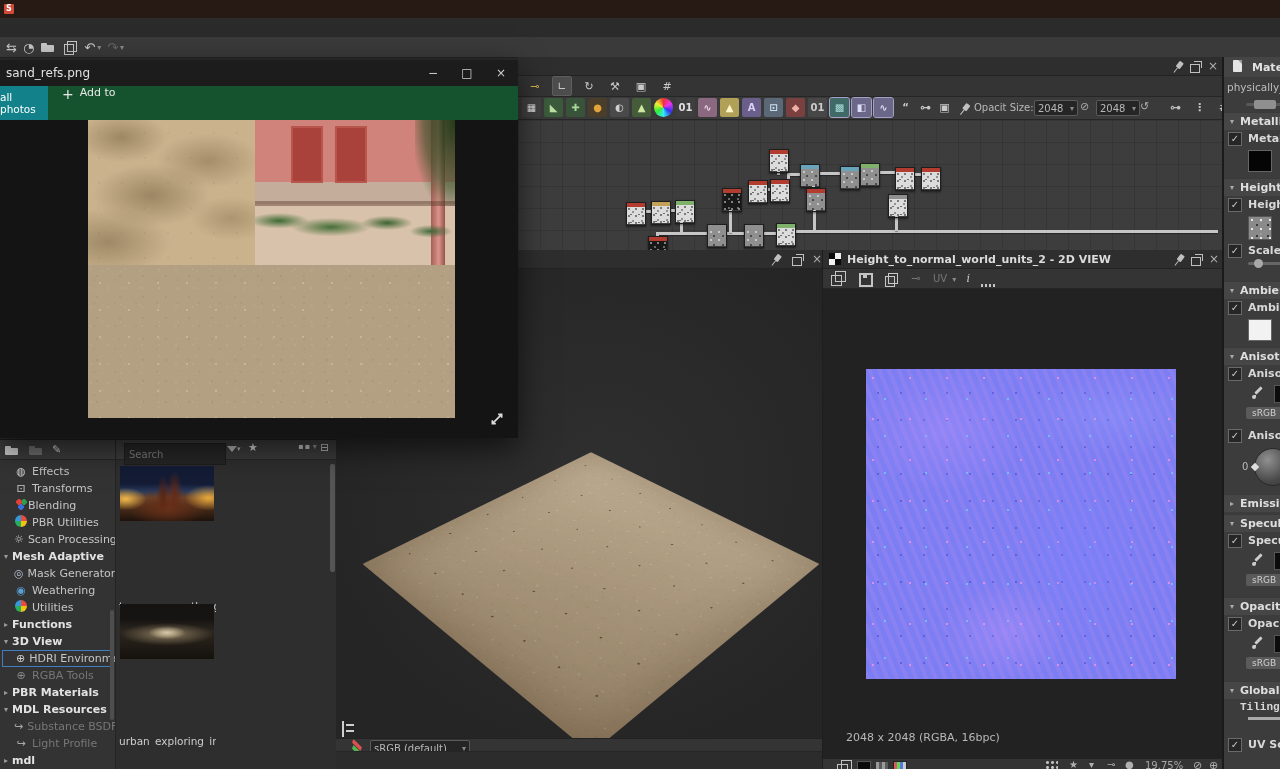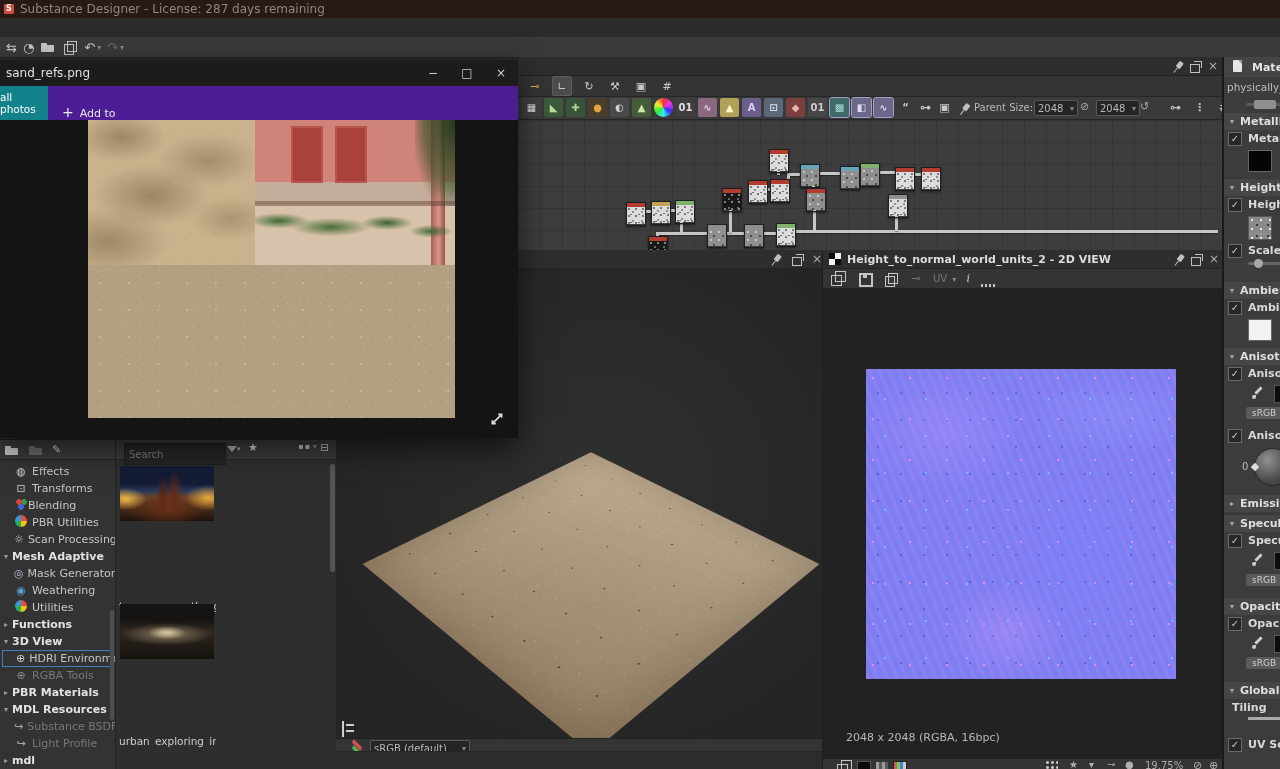--- a/index.html
+++ b/index.html
@@ -84,21 +84,21 @@
   .wire{position:absolute;background:#c6c6c6;box-shadow:0 1px 1px rgba(0,0,0,.35);}
   .nico{width:19px;height:19px;border-radius:2px;display:inline-flex;align-items:center;justify-content:center;font-size:10px;font-weight:bold;position:absolute;top:1px;}
   .nico.framed{outline:1px solid #a7a0c6;outline-offset:0;}
   .wheelbg{background:conic-gradient(#e33,#e3e,#33e,#3ee,#3e3,#ee3,#e33) !important;border-radius:50%;color:transparent !important;}
   .dd{background:#252525;border:1px solid #5a5a5a;color:#b8b8b8;font-size:10px;padding:0 3px;height:14px;display:inline-flex;align-items:center;justify-content:space-between;border-radius:2px;}
 
   
   .photoswin{left:0;top:60px;width:518px;height:378px;background:#161616;box-shadow:0 10px 30px rgba(0,0,0,.6);z-index:40;}
   .pw-title{height:26px;background:#1c1c1c;display:flex;align-items:center;color:#e0e0e0;font-size:12px;}
   .pw-ctrl{width:34px;height:26px;display:inline-flex;align-items:center;justify-content:center;color:#cfcfcf;font-size:12px;}
-  .pw-toolbar{height:34px;background:#4c1d95;display:flex;align-items:flex-end;}
+  .pw-toolbar{height:34px;background:#14532d;display:flex;align-items:flex-start;}
   .pw-tab{width:48px;height:34px;background:#12818a;color:#fff;font-size:10.5px;display:flex;align-items:center;justify-content:center;}
   .pw-canvas{position:relative;height:318px;background:#141414;overflow:hidden;}
 
   
   .tex-grain{background-color:#b3a083;background-image:
      radial-gradient(circle 1px at 3px 4px, rgba(255,255,255,.55) 40%, transparent 75%),
      radial-gradient(circle 1px at 9px 11px, rgba(66,52,33,.6) 40%, transparent 75%),
      radial-gradient(circle 1px at 14px 6px, rgba(255,250,240,.45) 40%, transparent 75%),
      radial-gradient(circle 1px at 6px 15px, rgba(90,70,45,.55) 40%, transparent 75%),
      radial-gradient(circle 1.5px at 12px 18px, rgba(232,222,200,.4) 40%, transparent 75%);
@@ -159,21 +159,20 @@
   .dots3{width:13px;height:13px;background-image:radial-gradient(circle 3px at 4px 4px,#e04038 90%,transparent),radial-gradient(circle 3px at 9px 4px,#2e9e48 90%,transparent),radial-gradient(circle 3px at 6px 9px,#3a6ee0 90%,transparent);}
   .pie{width:12px;height:12px;border-radius:50%;background:conic-gradient(#e74c3c 0 25%,#f1c40f 0 50%,#27ae60 0 75%,#3498db 0);}
 </style>
 </head>
 <body>
 
 <div class="screen">
 
   <div class="abs titlebar flex">
     <span class="logo">S</span>
-    <span>Substance Designer - License: 287 days remaining</span>
   </div>
 
 
   <div class="abs apptoolbar flex" id="apptoolbar">
       <div class="ti">
         <div style="color: rgb(200, 200, 200);">⇆</div>
       </div>
       <div class="ti">
         <div style="color: rgb(200, 200, 200);">◔</div>
       </div>
@@ -229,21 +228,21 @@
         <div class="nico" style="left: 290px; background: rgb(71, 71, 71); color: rgb(204, 204, 204);">01</div>
         <div class="nico framed" style="left: 312px; background: rgb(63, 106, 104); color: rgb(168, 220, 216);">▩</div>
         <div class="nico framed" style="left: 334px; background: rgb(106, 103, 136); color: rgb(224, 220, 248);">◧</div>
         <div class="nico framed" style="left: 356px; background: rgb(106, 103, 136); color: rgb(224, 220, 248);">∿</div>
         <div class="nico" style="left: 378px; background: rgb(58, 58, 58); color: rgb(204, 204, 204);">“</div>
         <div class="nico" style="left: 398px; color: rgb(200, 200, 200); font-size: 11px;">⊶</div>
         <div class="nico" style="left: 417px; color: rgb(200, 200, 200); font-size: 11px;">▣</div>
         <div class="nico" style="left: 436px; color: rgb(200, 200, 200); font-size: 11px;">
           <div class="ci ci-pin" style="width: 13px; height: 13px;"></div>
         </div>
-        <div style="position: absolute; left: 456px; top: 5px; color: rgb(184, 184, 184); font-size: 10px;">Parent Size:</div>
+        <div style="position: absolute; left: 456px; top: 5px; color: rgb(184, 184, 184); font-size: 10px;">Opacit Size:</div>
         <div class="dd" style="position: absolute; left: 516px; top: 3px; width: 36px;">
           <div>2048</div>
           <div class="chev">▾</div>
         </div>
         <div style="position: absolute; left: 562px; top: 3px; color: rgb(170, 170, 170);">⊘</div>
         <div class="dd" style="position: absolute; left: 578px; top: 3px; width: 36px;">
           <div>2048</div>
           <div class="chev">▾</div>
         </div>
         <div style="position: absolute; left: 622px; top: 3px; color: rgb(170, 170, 170);">↺</div>
@@ -499,21 +498,21 @@
         <div class="bold" style="position: absolute; left: 24px; top: 560px; color: rgb(216, 216, 216);">Opacit</div>
         <div style="position: absolute; left: 26px; top: 578px; display: flex; gap: 8px;">
           <div class="ci ci-dropper"></div>
           <div style="width: 26px; height: 16px; background: rgb(12, 12, 12); border: 1px solid rgb(85, 85, 85);"></div>
         </div>
         <div class="chip" style="left: 22px; top: 600px;">sRGB</div>
         <div class="prop-section" style="top: 624px;">
           <div style="width: 16px; text-align: center; color: rgb(170, 170, 170); font-size: 8px;">▾</div>
           <div>Global</div>
         </div>
-        <div class="bold" style="position: absolute; left: 8px; top: 644px; color: rgb(216, 216, 216);">Tiling</div>
+        <div class="bold" style="position: absolute; left: 16px; top: 644px; color: rgb(216, 216, 216); font-family: Liberation Mono, monospace;">Tiling</div>
         <div style="position: absolute; left: 24px; top: 660px; width: 128px; height: 3px; background: rgb(102, 102, 102); border-radius: 2px;">
           <div style="position: absolute; left: 0px; top: 0px; width: 36px; height: 3px; background: rgb(170, 170, 170);"></div>
         </div>
         <div class="cbx" style="left: 4px; top: 681px;">✓</div>
         <div class="bold" style="position: absolute; left: 24px; top: 681px; color: rgb(216, 216, 216);">UV Sca</div>
       </div>
   </div>
 
   <div class="abs" style="left:0;top:439px;width:115px;height:330px;background:#333;border-top:1px solid #1c1c1c;">
     <div class="toolbar-row" style="height:19px;gap:8px;padding-left:4px;background:#3b3b3b;">

